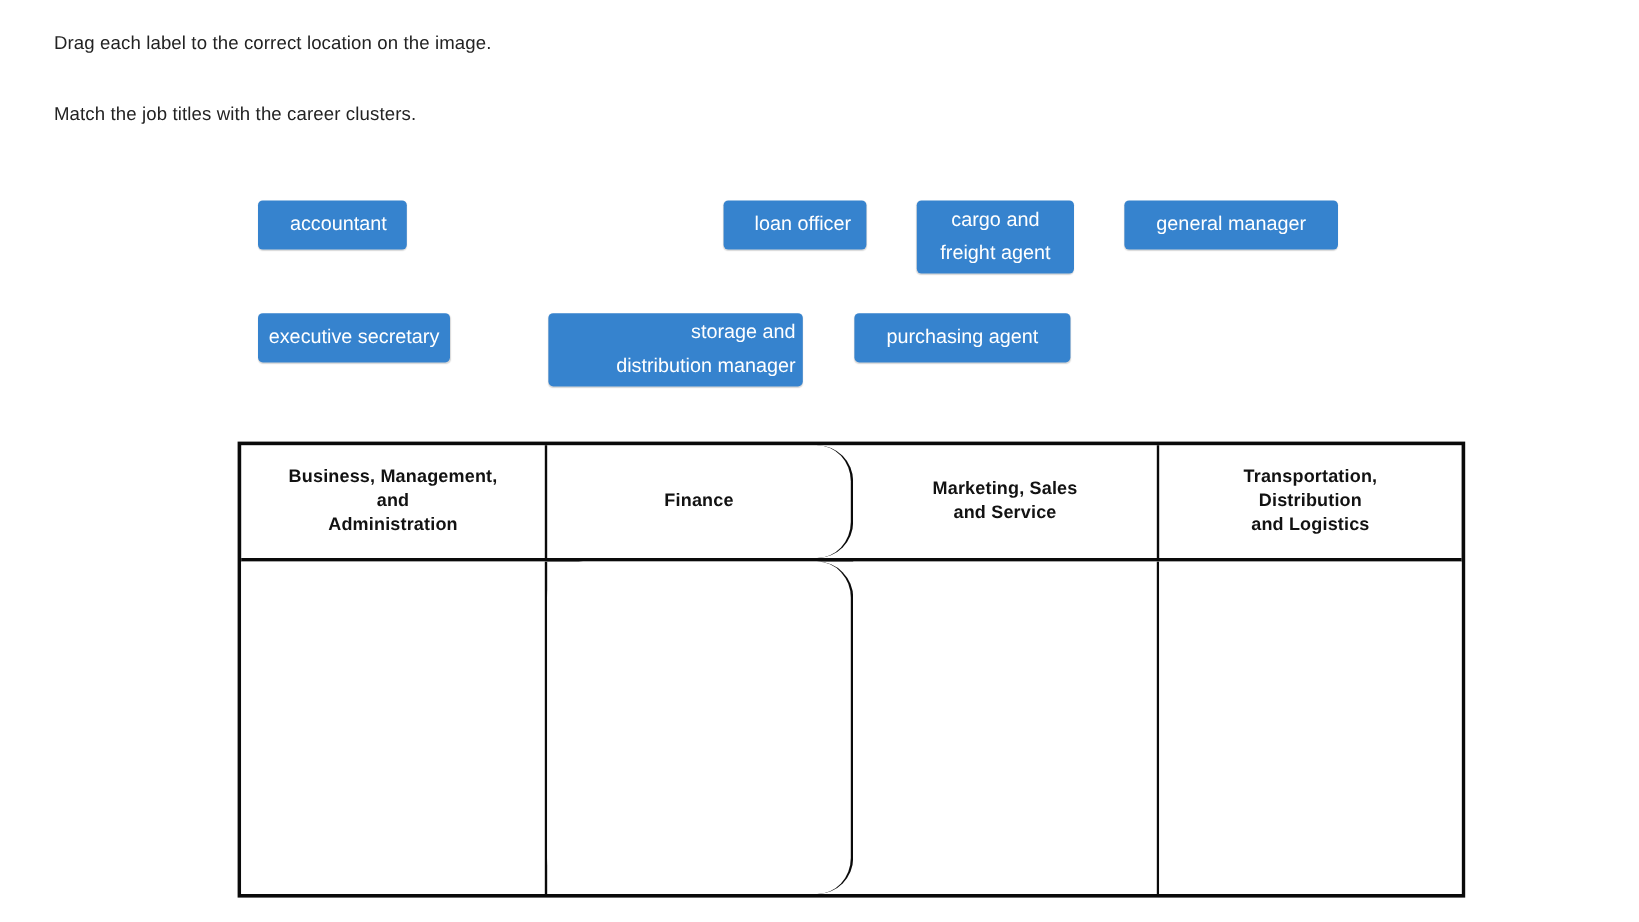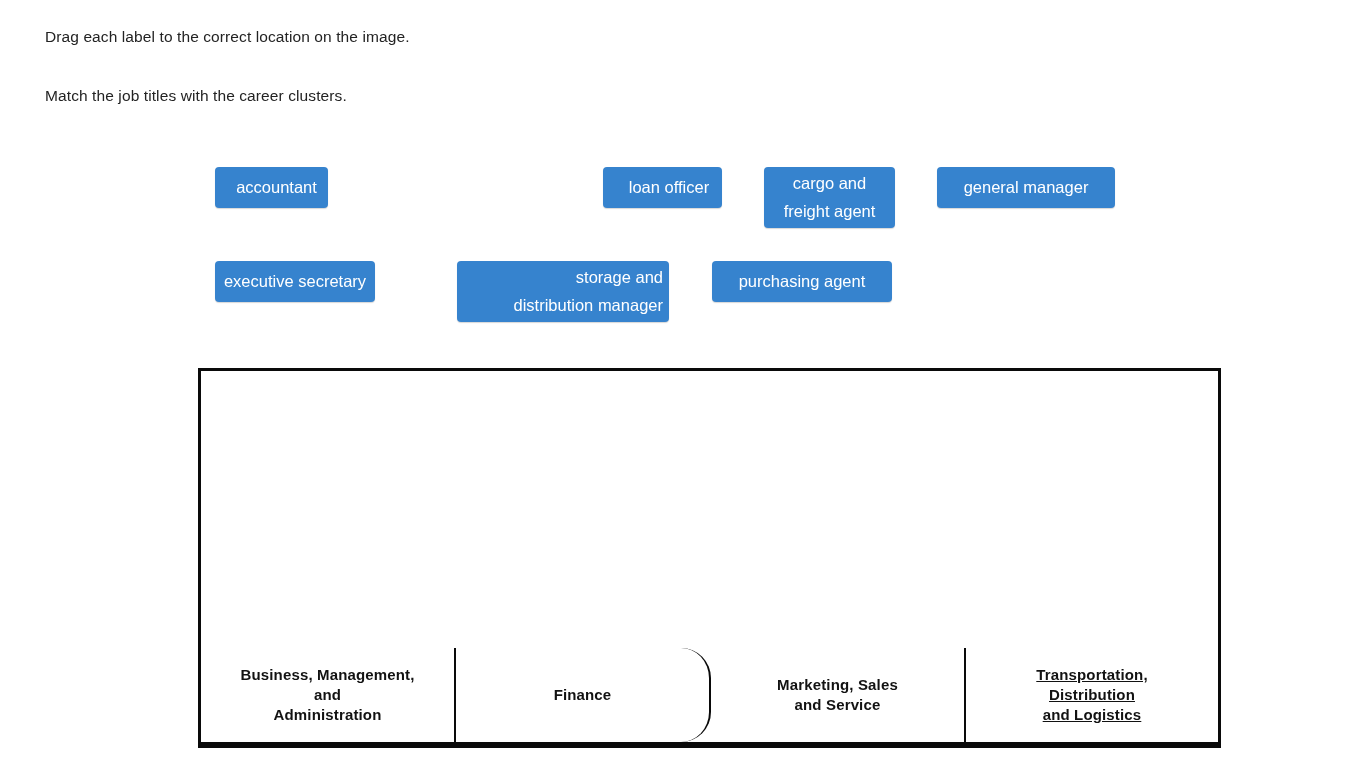--- a/index.html
+++ b/index.html
@@ -69,21 +69,21 @@
   
   .cluster-table {
     position: absolute;
     left: 198px;
     top: 368px;
     width: 1023px;
     height: 380px;
     border: 3px solid #0a0a0a;
     background: #ffffff;
     display: flex;
-    align-items: flex-end;
+    flex-direction: column;
   }
   .table-head-row {
     display: flex;
     height: 97px;
     border-bottom: 3px solid #0a0a0a;
     flex: none;
   }
   .table-body-row {
     display: flex;
     flex: 1 1 auto;
@@ -95,21 +95,21 @@
     text-align: center;
     border-right: 2px solid #0a0a0a;
   }
   .head-cell:last-child, .drop-cell:last-child {
     border-right: none;
   }
   
   .col-1 { width: 255px; }
   .col-2 { width: 255px; border-radius: 30px; }
   .col-3 { width: 255px; }
-  .col-4 { width: 252px; text-decoration: underline; }
+  .col-4 { width: 252px; }
 
   .head-cell {
     font-size: 15px;
     font-weight: bold;
     color: #121212;
     line-height: 20px;
     letter-spacing: 0.15px;
     padding: 0 6px;
   }
   .head-cell .line { display: block; white-space: nowrap; }
@@ -117,21 +117,21 @@
 </style>
 </head>
 <body>
 
 <div class="instructions">
   <div class="instruction-line">Drag each label to the correct location on the image.</div>
   <div class="instruction-line second">Match the job titles with the career clusters.</div>
 </div>
 
 <div class="label-bank" id="label-bank">
-    <div class="drag-label" style="left: 215px; top: 167px; width: 113px; height: 41px; padding-left: 16px;">
+    <div class="drag-label" style="left: 215px; top: 167px; width: 124px; height: 41px; padding-left: 16px;">
       <span class="line">accountant</span>
     </div>
     <div class="drag-label" style="left: 603px; top: 167px; width: 119px; height: 41px; padding-left: 19px;">
       <span class="line">loan officer</span>
     </div>
     <div class="drag-label" style="left: 764px; top: 167px; width: 131px; height: 61px;">
       <span class="line">cargo and</span>
       <span class="line">freight agent</span>
     </div>
     <div class="drag-label" style="left: 937px; top: 167px; width: 178px; height: 41px;">

